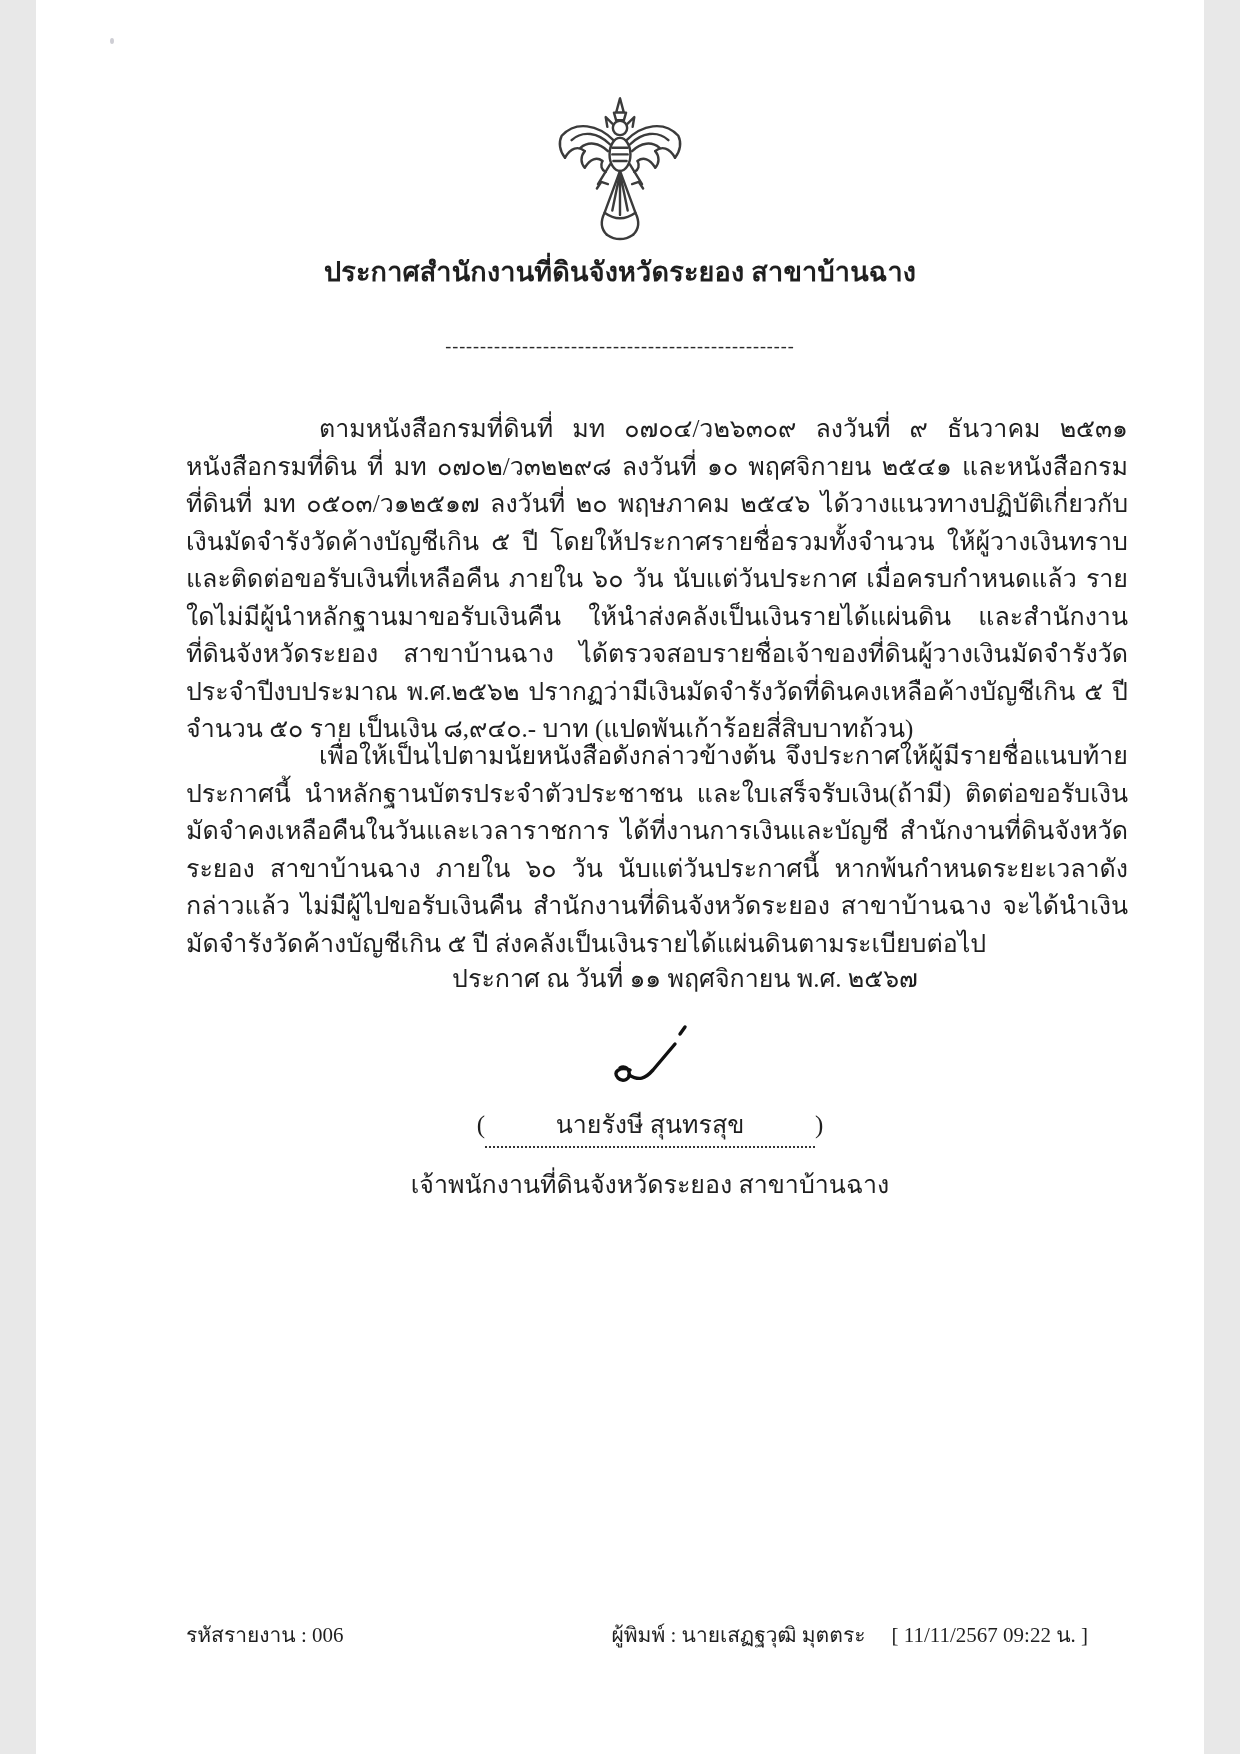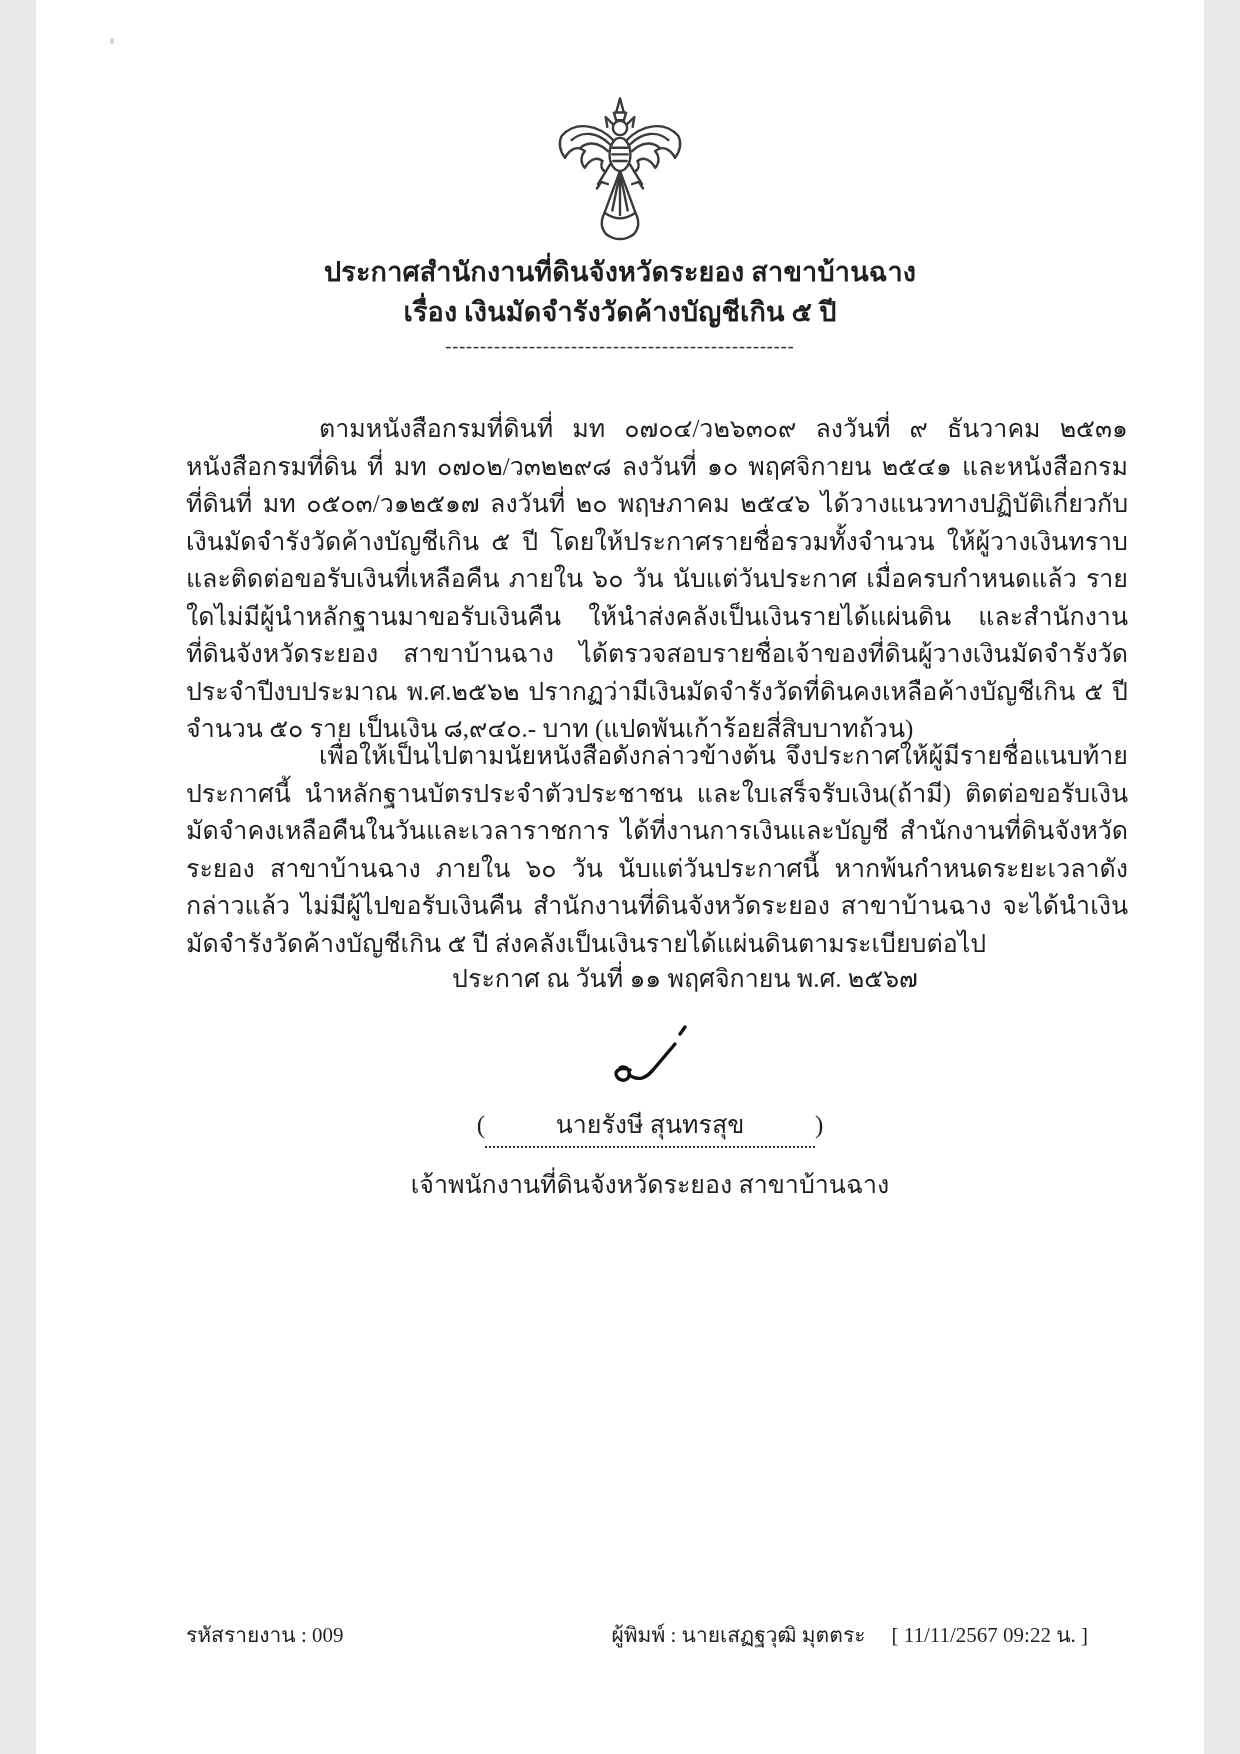--- a/index.html
+++ b/index.html
@@ -148,21 +148,20 @@
         <path class="ln" d="M60,70 L53,104 M60,70 L60,108 M60,70 L67,104"></path>
 
         <path class="ln" d="M46,106 Q40,118 48,126 M74,106 Q80,118 72,126"></path>
         <path class="ln" d="M48,126 Q60,134 72,126"></path>
       </svg>
     </span>
   </div>
 
   <div class="title-block">
     <div>ประกาศสำนักงานที่ดินจังหวัดระยอง  สาขาบ้านฉาง</div>
-    <div>เรื่อง เงินมัดจำรังวัดค้างบัญชีเกิน ๕ ปี</div>
   </div>
 
   <div class="divider">--------------------------------------------------</div>
 
   <p class="body-text para1 indent">ตามหนังสือกรมที่ดินที่ มท ๐๗๐๔/ว๒๖๓๐๙ ลงวันที่ ๙ ธันวาคม ๒๕๓๑ หนังสือกรมที่ดิน ที่ มท ๐๗๐๒/ว๓๒๒๙๘ ลงวันที่ ๑๐ พฤศจิกายน ๒๕๔๑ และหนังสือกรมที่ดินที่ มท ๐๕๐๓/ว๑๒๕๑๗ ลงวันที่ ๒๐ พฤษภาคม ๒๕๔๖ ได้วางแนวทางปฏิบัติเกี่ยวกับเงินมัดจำรังวัดค้างบัญชีเกิน ๕ ปี โดยให้ประกาศรายชื่อรวมทั้งจำนวน ให้ผู้วางเงินทราบและติดต่อขอรับเงินที่เหลือคืน ภายใน ๖๐ วัน นับแต่วันประกาศ เมื่อครบกำหนดแล้ว รายใดไม่มีผู้นำหลักฐานมาขอรับเงินคืน ให้นำส่งคลังเป็นเงินรายได้แผ่นดิน และสำนักงานที่ดินจังหวัดระยอง สาขาบ้านฉาง ได้ตรวจสอบรายชื่อเจ้าของที่ดินผู้วางเงินมัดจำรังวัด ประจำปีงบประมาณ พ.ศ.๒๕๖๒ ปรากฏว่ามีเงินมัดจำรังวัดที่ดินคงเหลือค้างบัญชีเกิน ๕ ปี จำนวน ๕๐ ราย เป็นเงิน ๘,๙๔๐.- บาท (แปดพันเก้าร้อยสี่สิบบาทถ้วน)</p>
 
   <p class="body-text para2 indent">เพื่อให้เป็นไปตามนัยหนังสือดังกล่าวข้างต้น จึงประกาศให้ผู้มีรายชื่อแนบท้ายประกาศนี้ นำหลักฐานบัตรประจำตัวประชาชน และใบเสร็จรับเงิน(ถ้ามี) ติดต่อขอรับเงินมัดจำคงเหลือคืนในวันและเวลาราชการ ได้ที่งานการเงินและบัญชี สำนักงานที่ดินจังหวัดระยอง  สาขาบ้านฉาง ภายใน ๖๐ วัน นับแต่วันประกาศนี้  หากพ้นกำหนดระยะเวลาดังกล่าวแล้ว  ไม่มีผู้ไปขอรับเงินคืน  สำนักงานที่ดินจังหวัดระยอง สาขาบ้านฉาง จะได้นำเงินมัดจำรังวัดค้างบัญชีเกิน ๕ ปี ส่งคลังเป็นเงินรายได้แผ่นดินตามระเบียบต่อไป</p>
 
   <div class="date-line">ประกาศ ณ วันที่ ๑๑ พฤศจิกายน พ.ศ. ๒๕๖๗</div>
 
@@ -173,20 +172,20 @@
         <path class="sg" d="M29,57 c10,6 16,4 24,-5 l22,-26"></path>
         <path class="sg" d="M80,16 l5,-7"></path>
       </svg>
     </div>
     <div class="sig-name-line"><span>(</span><span class="sig-dotted">นายรังษี สุนทรสุข</span><span>)</span>
     </div>
     <div class="sig-position">เจ้าพนักงานที่ดินจังหวัดระยอง  สาขาบ้านฉาง</div>
   </div>
 
   <div class="footer">
-    <span>รหัสรายงาน : 009</span>
+    <span>รหัสรายงาน : 006</span>
     <span class="footer-right">
       <span>ผู้พิมพ์ : นายเสฏฐวุฒิ มุตตระ</span>
       <span>[ 11/11/2567 09:22 น. ]</span>
     </span>
   </div>
 
 </div>
 
 </body></html>

